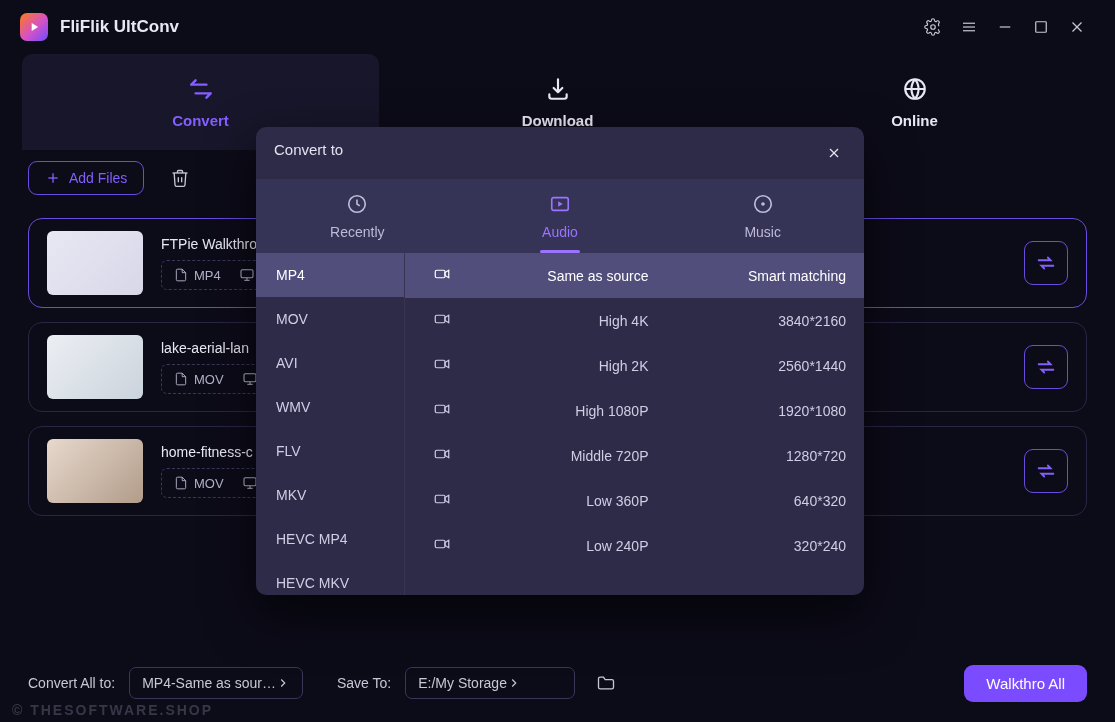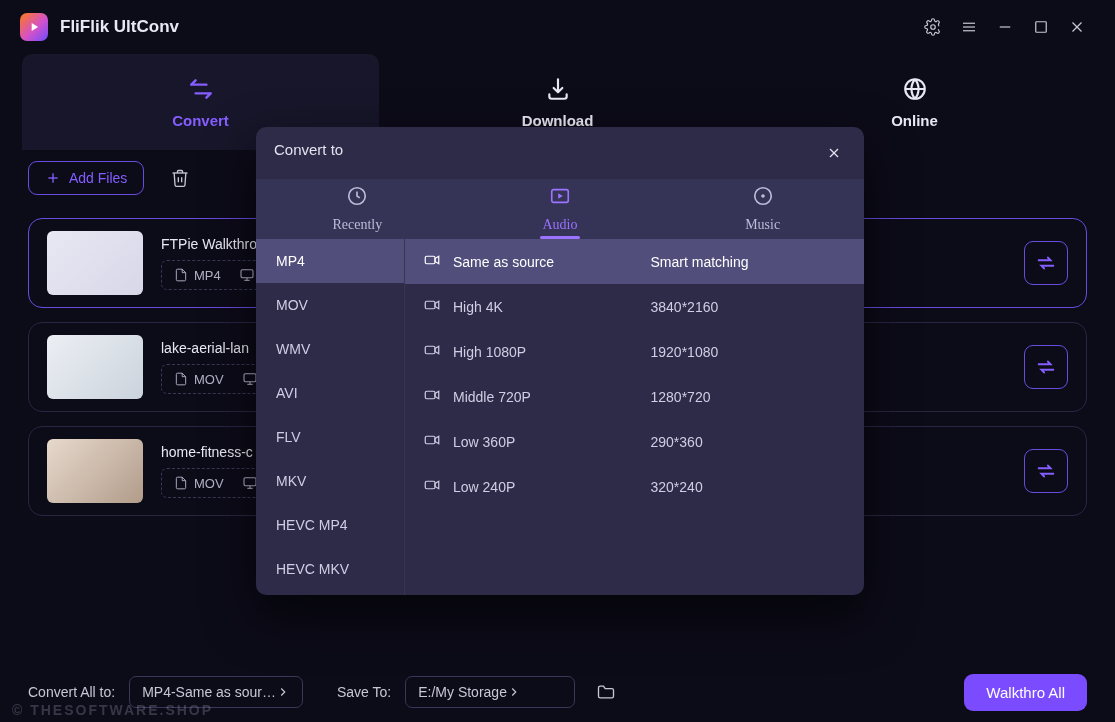--- a/index.html
+++ b/index.html
@@ -142,21 +142,21 @@
     border: 1.5px solid #6a4be0;
     color: #855eff;
     display: flex; align-items: center; justify-content: center;
     cursor: pointer;
   }
   .swap-btn svg { width: 22px; height: 22px; }
 
   
   .bottom-bar {
     position: absolute;
-    bottom: 0; left: 0; right: 0;
+    bottom: 9px; left: 0; right: 0;
     height: 60px;
     padding: 0 28px;
     display: flex;
     align-items: center;
     gap: 14px;
     font-size: 14px;
     color: #c8c7d6;
   }
   .dd {
     display: flex;
@@ -213,22 +213,21 @@
     justify-content: space-between;
     padding: 14px 18px;
     color: #e4e2f0;
     font-size: 15px;
   }
   .popup-close { width: 24px; height:24px; display:flex; align-items:center; justify-content:center; cursor:pointer; color:#e4e2f0;}
   .popup-close svg {width:16px;height:16px;stroke:currentColor;stroke-width:1.8;fill:none;}
   .popup-tabs {
     display: flex;
     background: #353356;
-    height: 60px;
-    font-family: Liberation Serif, serif;
+    height: 74px;
   }
   .popup-tab {
     flex: 1;
     display: flex;
     flex-direction: column;
     align-items: center;
     justify-content: center;
     gap: 6px;
     color: #bebad8;
     cursor: pointer;
@@ -278,20 +277,21 @@
   .preset-col::-webkit-scrollbar-thumb { background: #52507a; border-radius: 3px; }
   .preset-row {
     display: grid;
     grid-template-columns: 28px 1fr 1fr;
     align-items: center;
     padding: 12px 18px;
     gap: 2px;
     font-size: 14px;
     color: #d0cde4;
     cursor: pointer;
+    text-align: right;
   }
   .preset-row.selected {
     background: #514e7c;
     color: #fff;
   }
   .preset-row svg { width: 18px; height: 18px; }
 </style>
 </head>
 <body>
 
@@ -500,22 +500,22 @@
             <circle cx="12" cy="12" r="9"></circle>
             <circle cx="12" cy="12" r="2" fill="currentColor" stroke="none"></circle>
           </svg></div>
         <div>Music</div>
       </div>
     </div>
   <div class="popup-body">
     <div class="format-col" id="format-col">
         <div class="format-item selected">MP4</div>
         <div class="format-item">MOV</div>
+        <div class="format-item">AVI</div>
         <div class="format-item">WMV</div>
-        <div class="format-item">AVI</div>
         <div class="format-item">FLV</div>
         <div class="format-item">MKV</div>
         <div class="format-item">HEVC MP4</div>
         <div class="format-item">HEVC MKV</div>
       </div>
     <div class="preset-col" id="preset-col">
         <div class="preset-row selected">
           <div><svg viewBox="0 0 24 24" fill="none" stroke="currentColor" stroke-width="1.6">
               <rect x="3" y="7" width="13" height="10" rx="2"></rect>
               <path d="M16 10l5-3v10l-5-3z"></path>
@@ -529,38 +529,46 @@
               <path d="M16 10l5-3v10l-5-3z"></path>
             </svg></div>
           <div>High 4K</div>
           <div>3840*2160</div>
         </div>
         <div class="preset-row">
           <div><svg viewBox="0 0 24 24" fill="none" stroke="currentColor" stroke-width="1.6">
               <rect x="3" y="7" width="13" height="10" rx="2"></rect>
               <path d="M16 10l5-3v10l-5-3z"></path>
             </svg></div>
+          <div>High 2K</div>
+          <div>2560*1440</div>
+        </div>
+        <div class="preset-row">
+          <div><svg viewBox="0 0 24 24" fill="none" stroke="currentColor" stroke-width="1.6">
+              <rect x="3" y="7" width="13" height="10" rx="2"></rect>
+              <path d="M16 10l5-3v10l-5-3z"></path>
+            </svg></div>
           <div>High 1080P</div>
           <div>1920*1080</div>
         </div>
         <div class="preset-row">
           <div><svg viewBox="0 0 24 24" fill="none" stroke="currentColor" stroke-width="1.6">
               <rect x="3" y="7" width="13" height="10" rx="2"></rect>
               <path d="M16 10l5-3v10l-5-3z"></path>
             </svg></div>
           <div>Middle 720P</div>
           <div>1280*720</div>
         </div>
         <div class="preset-row">
           <div><svg viewBox="0 0 24 24" fill="none" stroke="currentColor" stroke-width="1.6">
               <rect x="3" y="7" width="13" height="10" rx="2"></rect>
               <path d="M16 10l5-3v10l-5-3z"></path>
             </svg></div>
           <div>Low 360P</div>
-          <div>290*360</div>
+          <div>640*320</div>
         </div>
         <div class="preset-row">
           <div><svg viewBox="0 0 24 24" fill="none" stroke="currentColor" stroke-width="1.6">
               <rect x="3" y="7" width="13" height="10" rx="2"></rect>
               <path d="M16 10l5-3v10l-5-3z"></path>
             </svg></div>
           <div>Low 240P</div>
           <div>320*240</div>
         </div>
       </div>

